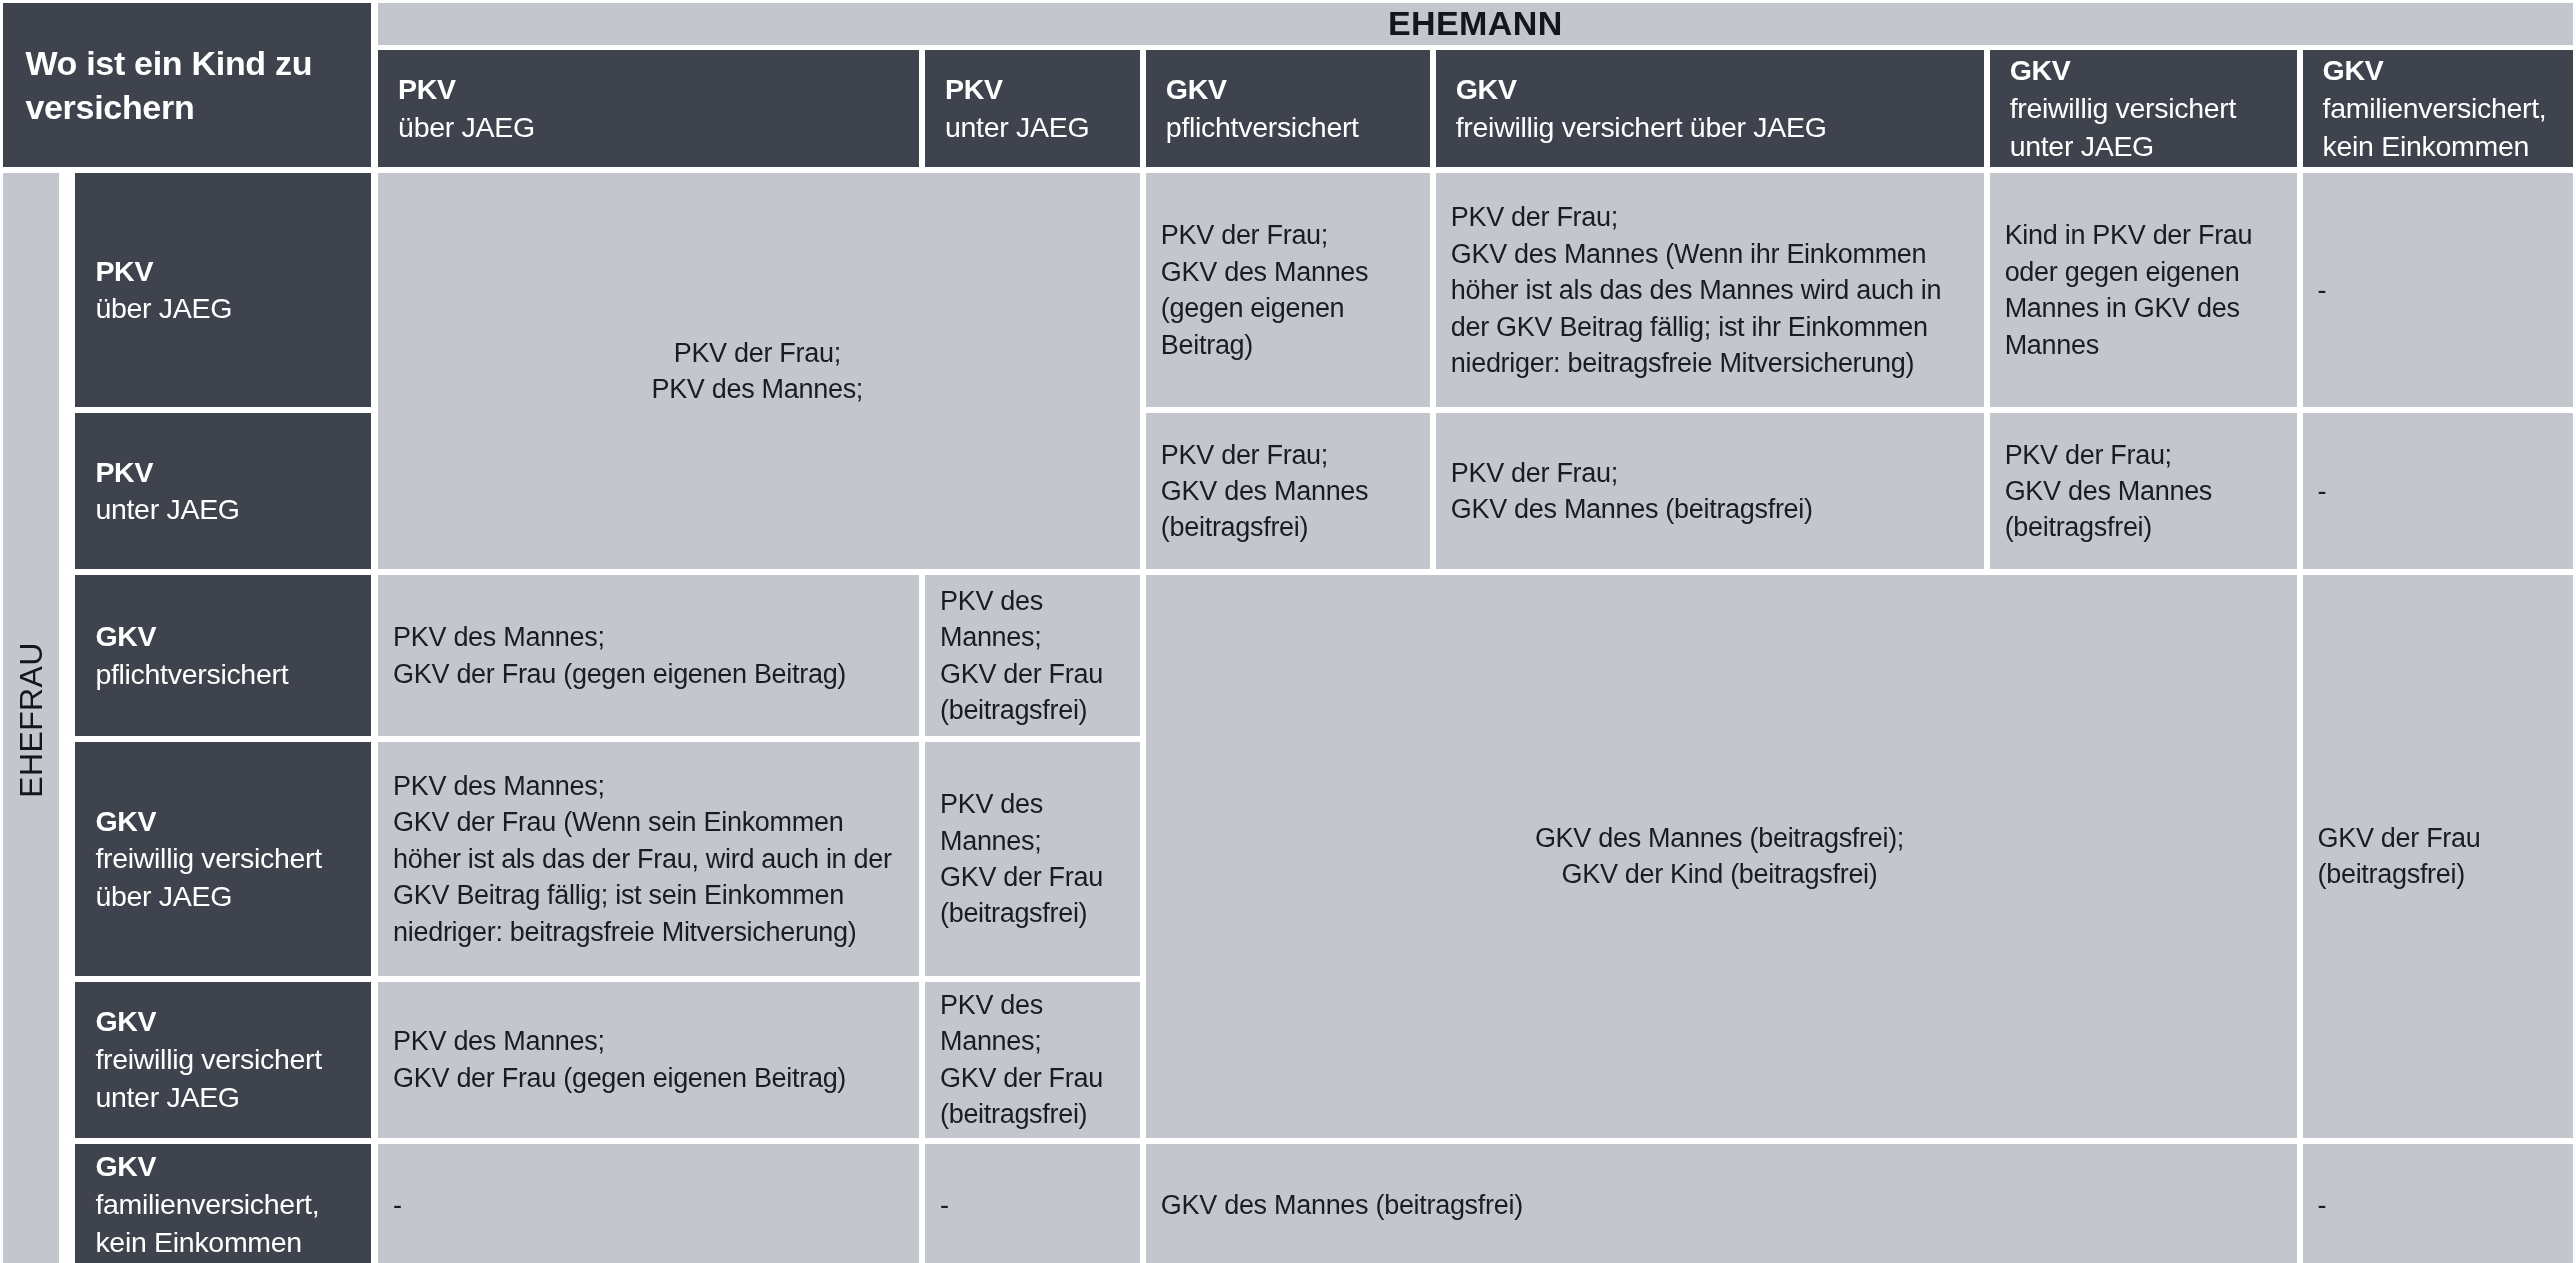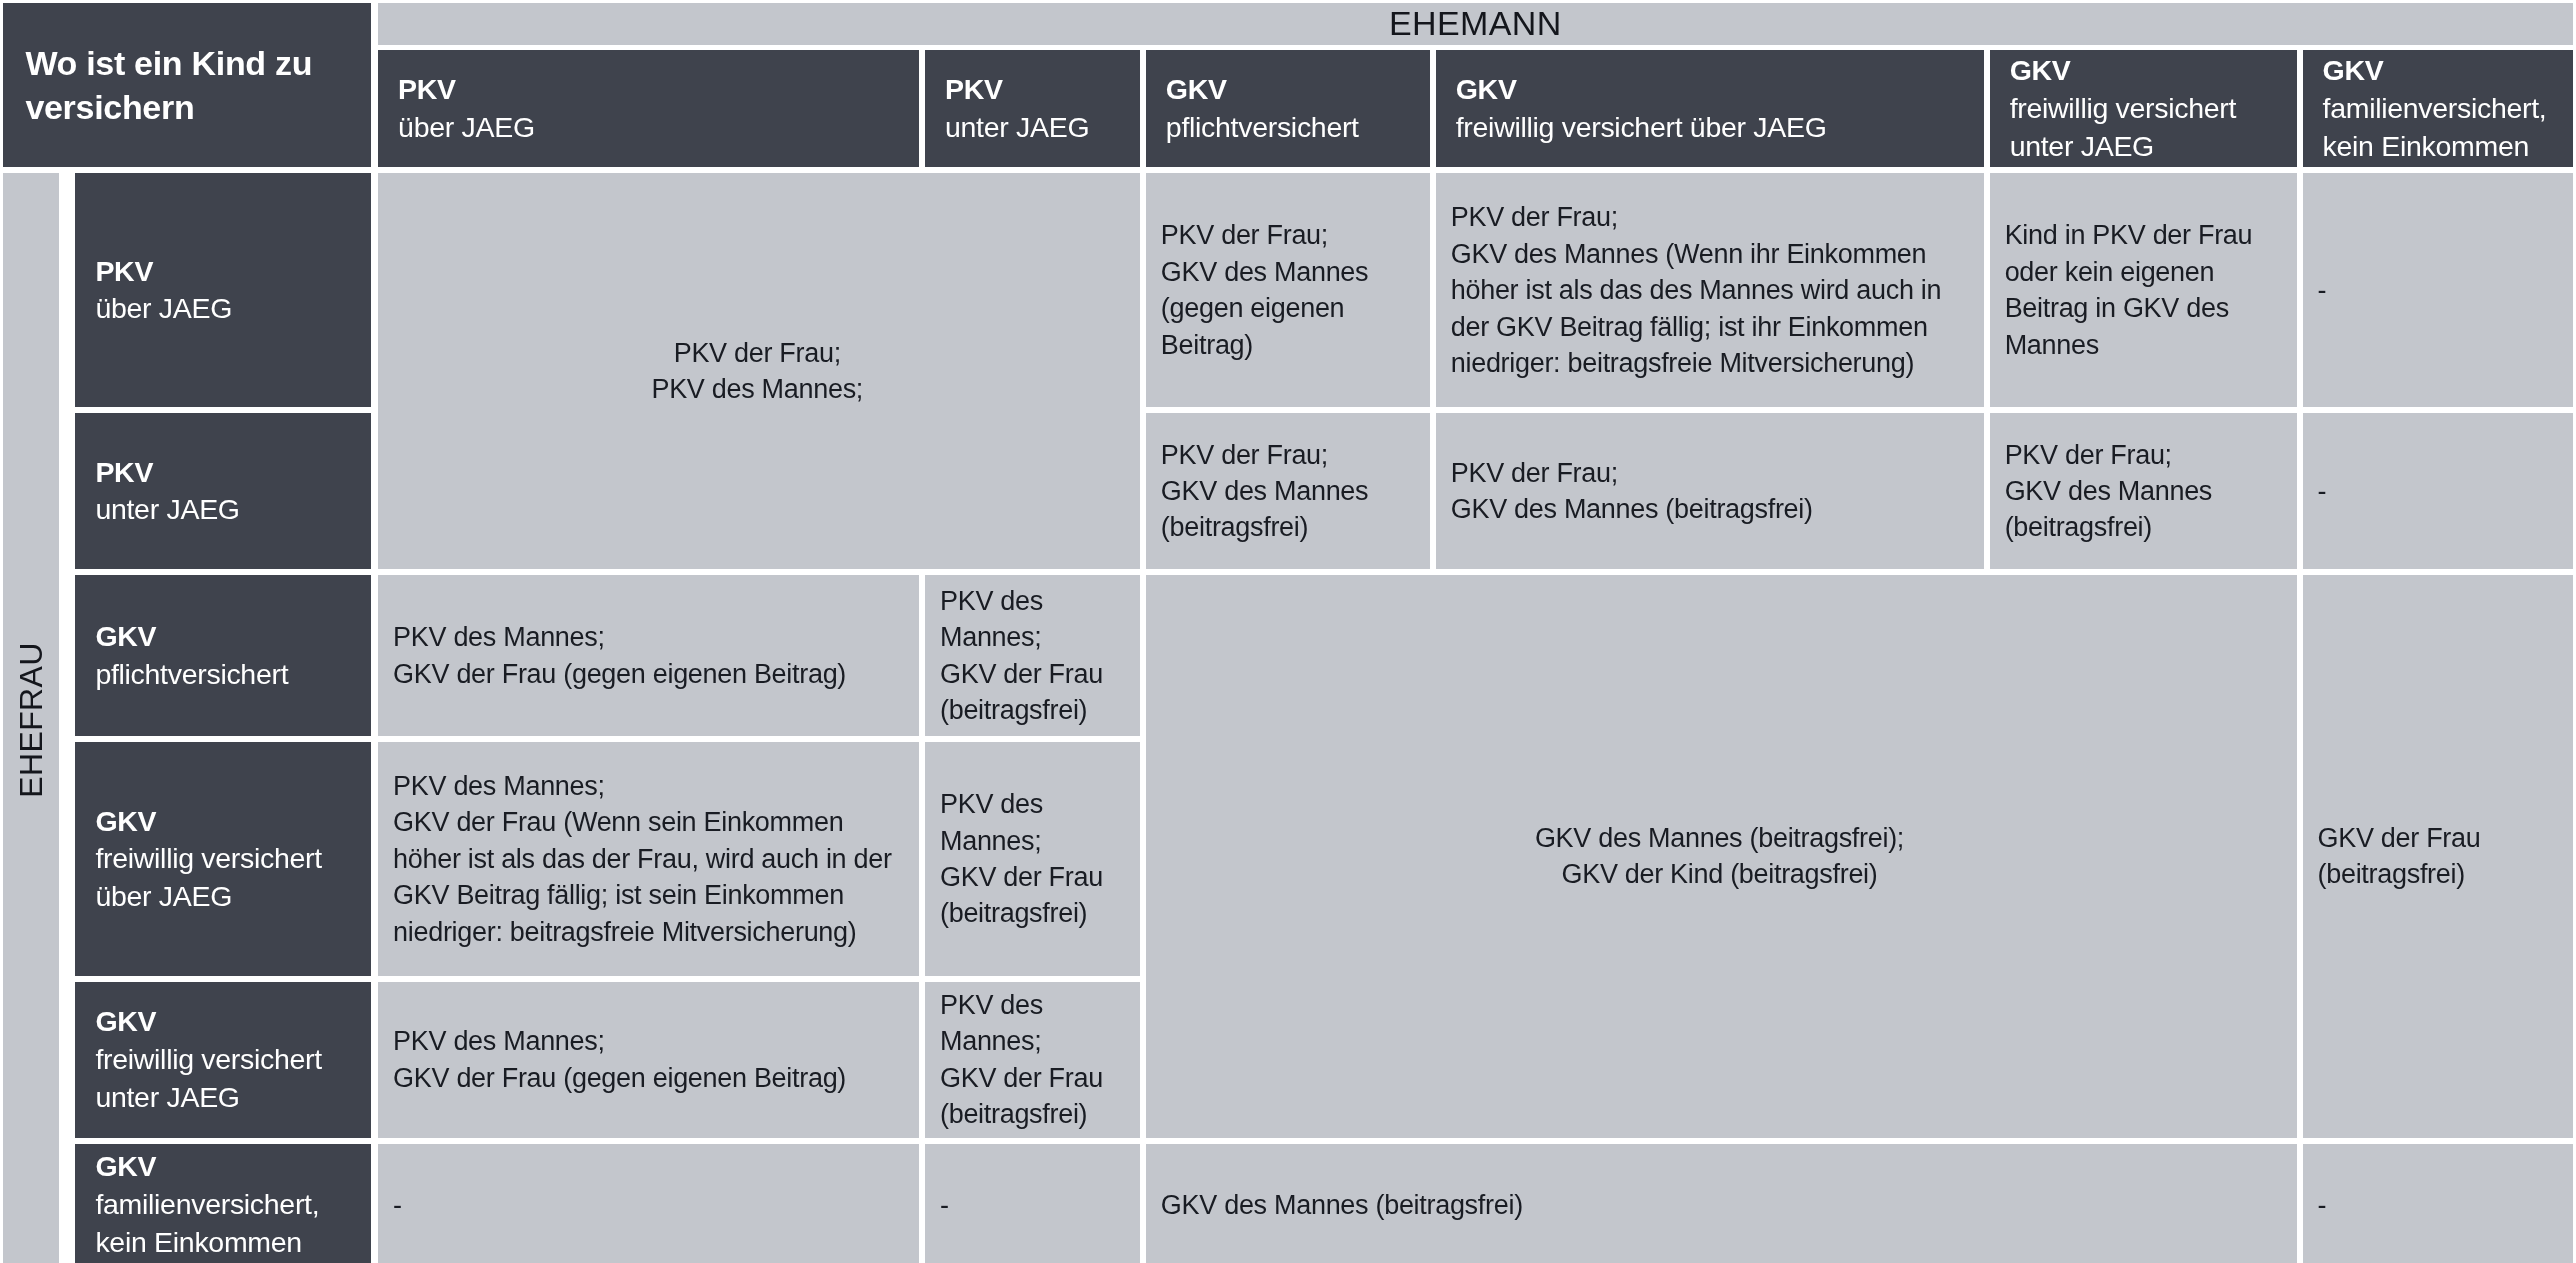--- a/index.html
+++ b/index.html
@@ -30,21 +30,21 @@
     grid-column: 1 / 4; grid-row: 1 / 4;
     align-items: center;
     padding: 0 17px 0 22px;
     font-size: 34px; font-weight: 700; line-height: 1.3;
     letter-spacing: -0.3px;
   }
   
   .band {
     grid-column: 5 / 16; grid-row: 1 / 2;
     align-items: center; justify-content: center;
-    font-size: 34px; font-weight: 400; letter-spacing: 0.4px;
+    font-size: 34px; font-weight: 700; letter-spacing: 0.4px;
     color: #14161c;
   }
   
   .strip {
     grid-column: 1 / 2; grid-row: 5 / 16;
     position: relative;
   }
   .strip span {
     position: absolute; top: 50%; left: 50%;
     transform: translate(-50%, -50%) rotate(-90deg);
@@ -175,21 +175,21 @@
       <div class="tag">GKV</div>
       <div class="desc">familienversichert, kein Einkommen</div>
     </div>
 
     <div class="cell light bcell center c-r12-c12">PKV der Frau;
 PKV des Mannes;</div>
     <div class="cell light bcell c-r1-c3">PKV der Frau;
 GKV des Mannes (gegen eigenen Beitrag)</div>
     <div class="cell light bcell c-r1-c4">PKV der Frau;
 GKV des Mannes (Wenn ihr Einkommen höher ist als das des Mannes wird auch in der GKV Beitrag fällig; ist ihr Einkommen niedriger: beitragsfreie Mitversicherung)</div>
-    <div class="cell light bcell c-r1-c5">Kind in PKV der Frau oder kein eigenen Beitrag in GKV des Mannes</div>
+    <div class="cell light bcell c-r1-c5">Kind in PKV der Frau oder gegen eigenen Mannes in GKV des Mannes</div>
     <div class="cell light bcell c-r1-c6">-</div>
     <div class="cell light bcell c-r2-c3">PKV der Frau;
 GKV des Mannes (beitragsfrei)</div>
     <div class="cell light bcell c-r2-c4">PKV der Frau;
 GKV des Mannes (beitragsfrei)</div>
     <div class="cell light bcell c-r2-c5">PKV der Frau;
 GKV des Mannes (beitragsfrei)</div>
     <div class="cell light bcell c-r2-c6">-</div>
     <div class="cell light bcell c-r3-c1">PKV des Mannes;
 GKV der Frau (gegen eigenen Beitrag)</div>

